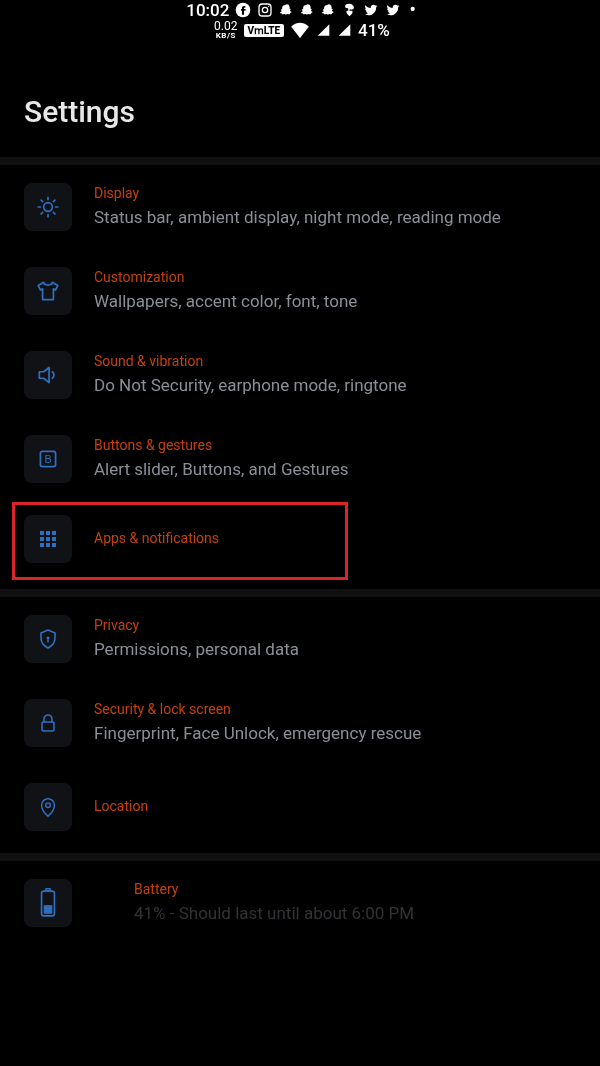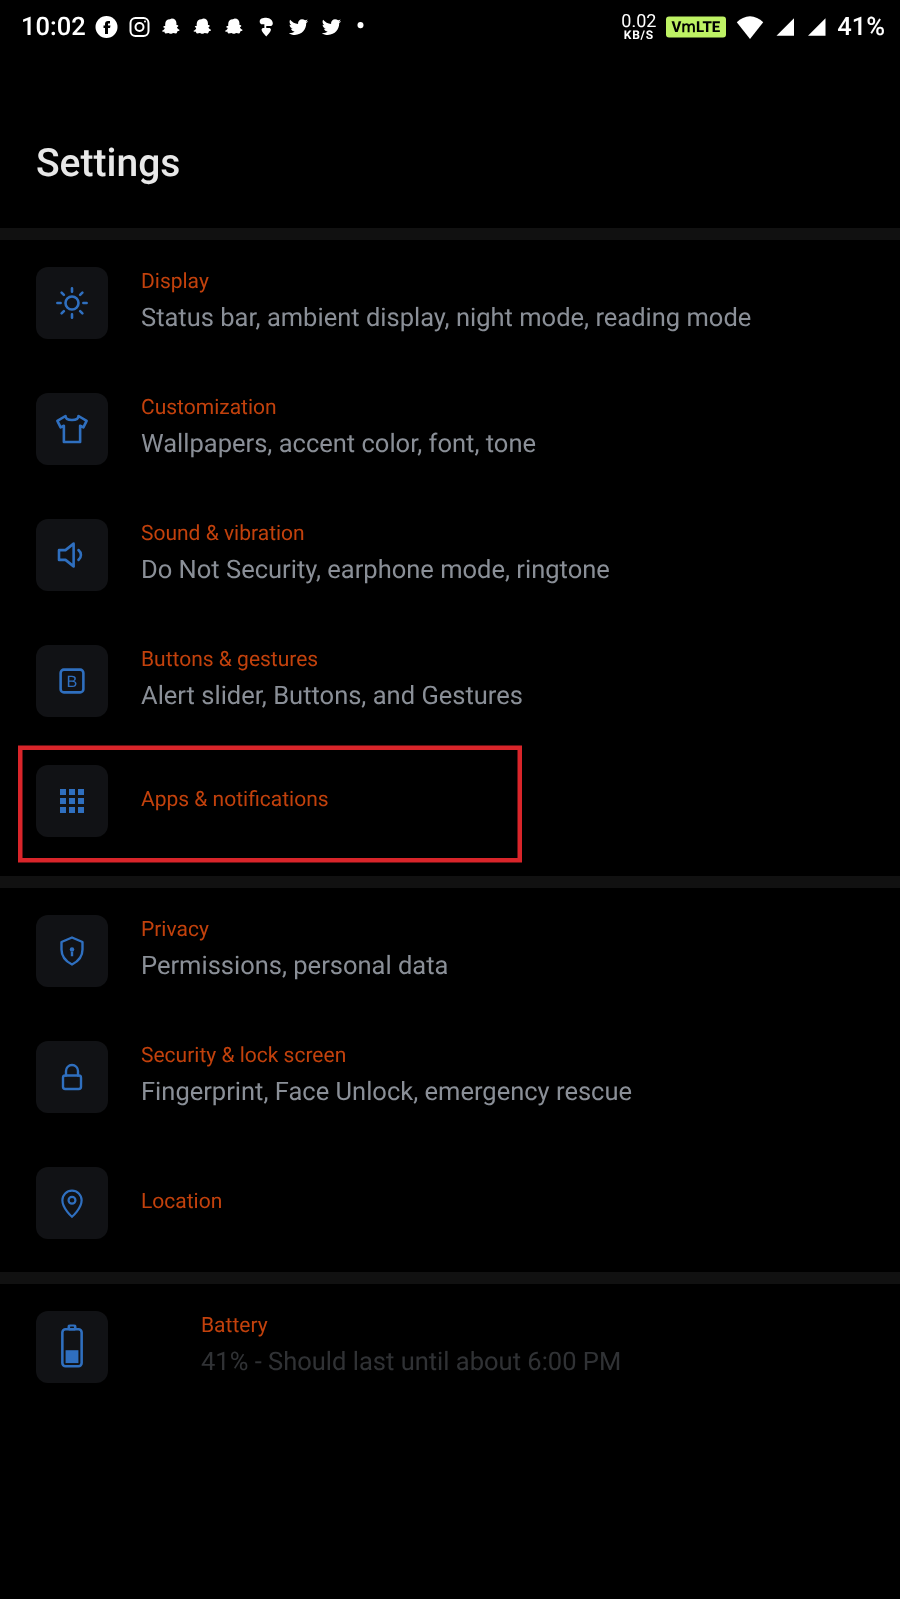--- a/index.html
+++ b/index.html
@@ -14,53 +14,54 @@
   
   .status-bar {
     height: 36px;
     display: flex;
     align-items: center;
     justify-content: space-between;
     padding: 0 10px 0 14px;
     font-size: 17px;
     font-weight: 500;
     color: #fff;
+    flex-direction: column;
   }
   .status-left, .status-right {
     display: flex;
     align-items: center;
     gap: 6px;
   }
   .status-left .ico, .status-right .ico {
     display: inline-flex;
     align-items: center;
     justify-content: center;
   }
   .kbs {
     display: flex;
     flex-direction: column;
     align-items: center;
     line-height: 1;
   }
   .kbs .num { font-size: 12px; font-weight: 400; }
   .kbs .unit { font-size: 8px; font-weight: 700; letter-spacing: 0.5px; }
   .volte {
-    background: #bef264;
+    background: #ffffff;
     color: #000;
     font-size: 10px;
     font-weight: 800;
     padding: 1px 4px;
     border-radius: 2px;
   }
   .overflow-dot { font-size: 18px; line-height: 1; padding: 0 2px; }
 
   
   .page-title {
     padding: 58px 0 0 24px;
-    font-size: 26px;
+    font-size: 30px;
     font-weight: 500;
     color: #e8e8e8;
   }
 
   
   .section-gap {
     height: 8px;
     background: #111;
     margin-top: 28px;
   }

